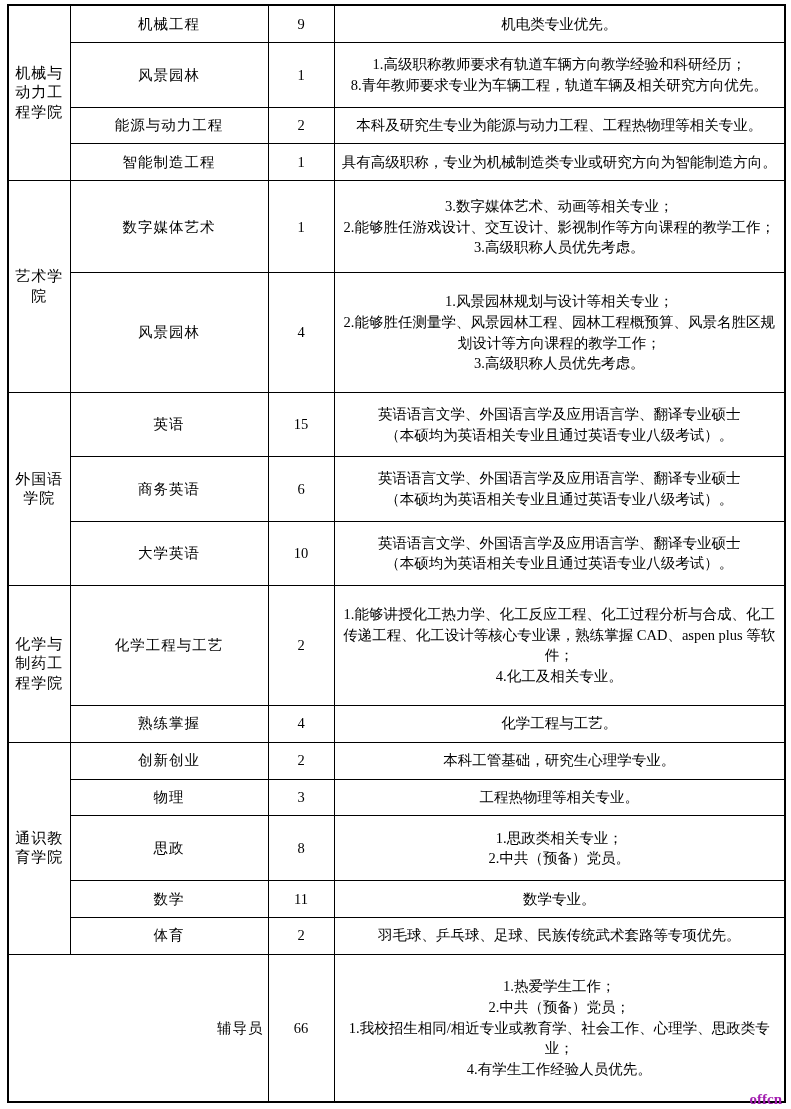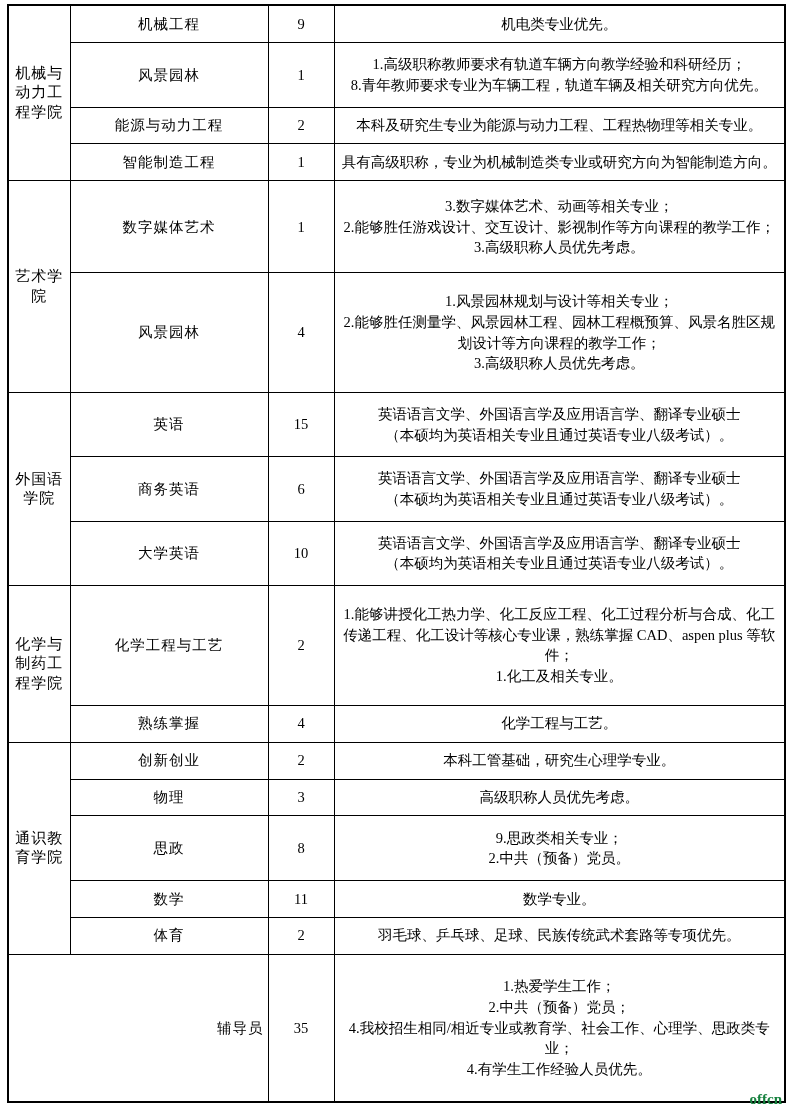--- a/index.html
+++ b/index.html
@@ -82,21 +82,21 @@
   td.merged-major {
     text-align: right;
     font-size: 15.5px;
     letter-spacing: 1px;
     border-right: 1.6px solid #000;
   }
   .watermark {
     position: absolute;
     right: 9px;
     bottom: 1px;
-    color: #15803d;
+    color: #a21caf;
     font-family: "Liberation Serif", serif;
     font-weight: bold;
     font-size: 15px;
     letter-spacing: 0px;
     z-index: 5;
   }
 </style>
 </head>
 <body>
 
@@ -190,21 +190,21 @@
           </td>
         </tr>
         <tr class="sec-top">
           <td class="college" rowspan="2">
             <span class="college-inner">化学与制药工程学院</span>
           </td>
           <td class="major">化学工程与工艺</td>
           <td class="count">2</td>
           <td class="desc">
             <span class="line">1.能够讲授化工热力学、化工反应工程、化工过程分析与合成、化工传递工程、化工设计等核心专业课，熟练掌握 CAD、aspen plus 等软件；</span>
-            <span class="line">1.化工及相关专业。</span>
+            <span class="line">4.化工及相关专业。</span>
           </td>
         </tr>
         <tr class="sec-bottom">
           <td class="major">熟练掌握</td>
           <td class="count">4</td>
           <td class="desc">
             <span class="line">化学工程与工艺。</span>
           </td>
         </tr>
         <tr class="sec-top">
@@ -214,51 +214,51 @@
           <td class="major">创新创业</td>
           <td class="count">2</td>
           <td class="desc">
             <span class="line">本科工管基础，研究生心理学专业。</span>
           </td>
         </tr>
         <tr>
           <td class="major">物理</td>
           <td class="count">3</td>
           <td class="desc">
-            <span class="line">高级职称人员优先考虑。</span>
+            <span class="line">工程热物理等相关专业。</span>
           </td>
         </tr>
         <tr>
           <td class="major">思政</td>
           <td class="count">8</td>
           <td class="desc">
-            <span class="line">9.思政类相关专业；</span>
+            <span class="line">1.思政类相关专业；</span>
             <span class="line">2.中共（预备）党员。</span>
           </td>
         </tr>
         <tr>
           <td class="major">数学</td>
           <td class="count">11</td>
           <td class="desc">
             <span class="line">数学专业。</span>
           </td>
         </tr>
         <tr class="sec-bottom">
           <td class="major">体育</td>
           <td class="count">2</td>
           <td class="desc">
             <span class="line">羽毛球、乒乓球、足球、民族传统武术套路等专项优先。</span>
           </td>
         </tr>
         <tr class="sec-top sec-bottom">
           <td class="merged-major" colspan="2">辅导员</td>
-          <td class="count">35</td>
+          <td class="count">66</td>
           <td class="desc">
             <span class="line">1.热爱学生工作；</span>
             <span class="line">2.中共（预备）党员；</span>
-            <span class="line">4.我校招生相同/相近专业或教育学、社会工作、心理学、思政类专业；</span>
+            <span class="line">1.我校招生相同/相近专业或教育学、社会工作、心理学、思政类专业；</span>
             <span class="line">4.有学生工作经验人员优先。</span>
           </td>
         </tr>
       </tbody>
   </table>
   <div class="watermark">offcn</div>
 </div>
 
 </body></html>

